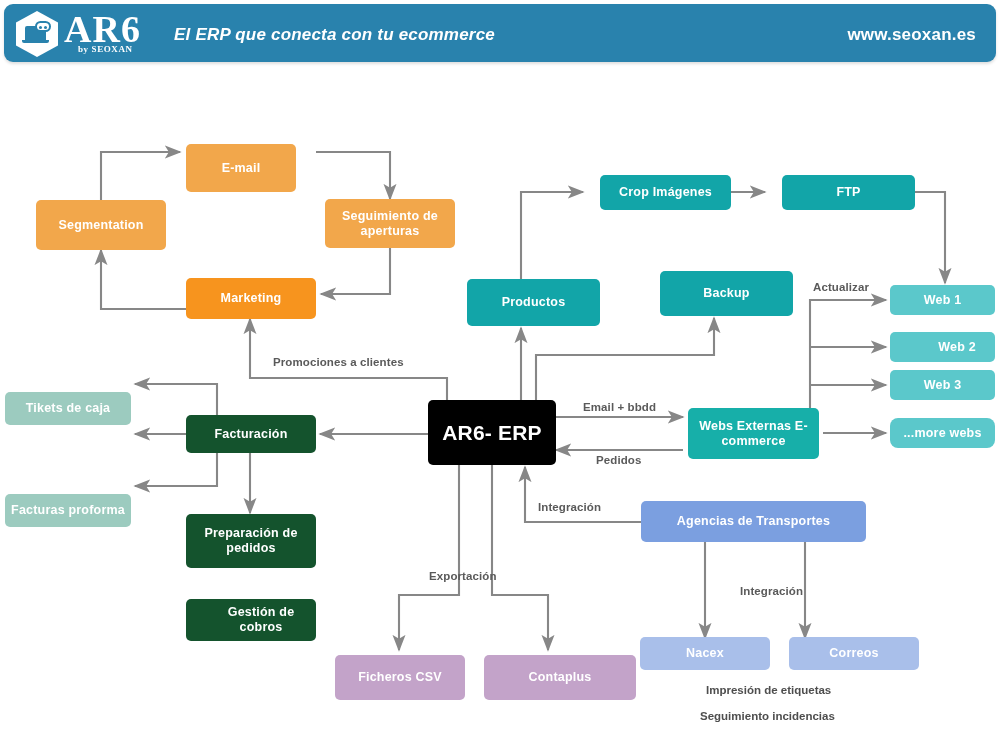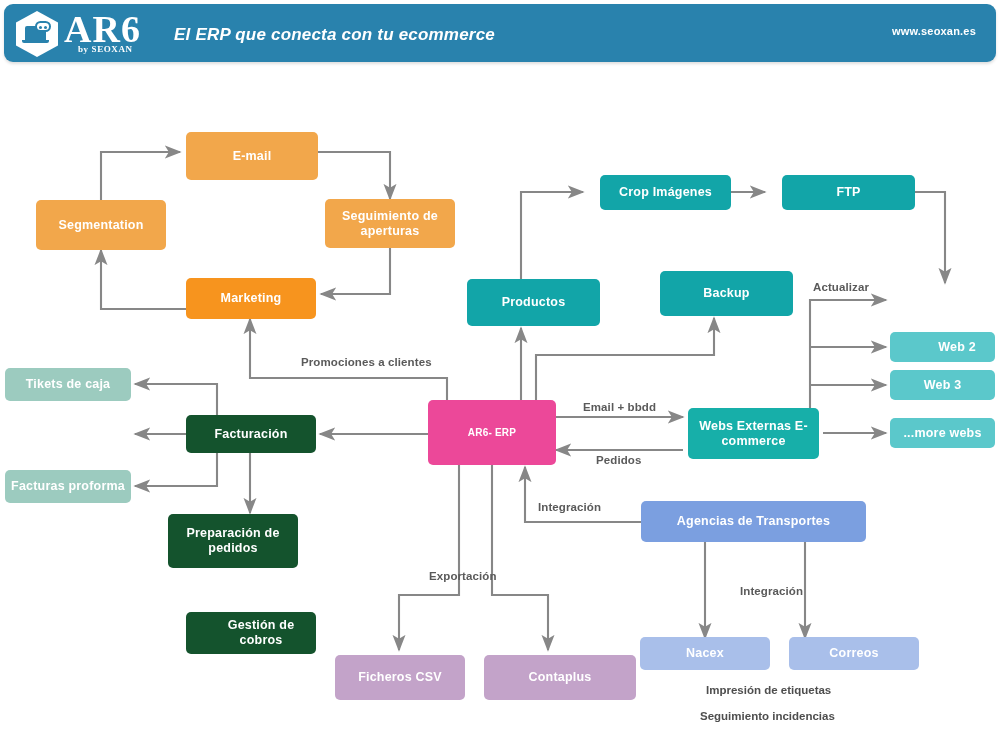--- a/index.html
+++ b/index.html
@@ -111,21 +111,21 @@
     font-size: 17px;
     font-weight: bold;
     font-style: italic;
     letter-spacing: 0.2px;
   }
   #header-url {
     position: absolute;
     right: 20px;
     top: 21px;
     color: #ffffff;
-    font-size: 11px;
+    font-size: 17px;
     font-weight: bold;
     letter-spacing: 0.2px;
   }
 
   
   #diagram {
     position: absolute;
     left: 0;
     top: 0;
     width: 1000px;
@@ -151,23 +151,23 @@
     text-align: center;
     line-height: 15px;
     box-sizing: border-box;
     letter-spacing: 0.2px;
   }
   .n-orange      { background: #F2A74B; }
   .n-orange-dark { background: #F7941E; justify-content: center; }
   .n-teal        { background: #12A5A8; margin-left: 12px; }
   .n-teal-light  { background: #5BC8CB; }
   .n-teal-mid    { background: #17AFA9; }
-  .n-blue        { background: #ec4899; font-size: 10px; }
+  .n-blue        { background: #000000; font-size: 21px; }
   .n-green       { background: #14532d; }
-  .n-green-light { background: #9CCBBF; }
+  .n-green-light { background: #9CCBBF; margin-top: 24px; }
   .n-purple      { background: #C3A3C9; }
   .n-indigo      { background: #7B9FE0; }
   .n-indigo-light{ background: #A9BFEA; }
 
   .edge-label {
     position: absolute;
     color: #5A5A5A;
     font-size: 11.5px;
     font-weight: bold;
     white-space: nowrap;
@@ -247,21 +247,21 @@
       <path d="M641,522 L525,522 L525,467"></path>
 
       <path d="M705,542 L705,574 L705,574 L705,574 L705,574 L705,574 L705,574 L705,574 L705,574 L705,574 L705,574 L705,574 L705,574 L705,574 L705,574 L705,574 L705,574 L705,574 L705,574 L705,574 L705,574 L705,574 L705,574 L705,574 L705,574 L705,574 L705,574 L705,574 L705,574 L705,574 L705,574 L705,574 L705,574 L705,574 L705,638"></path>
       <path d="M805,542 L805,638"></path>
     </g>
   </svg>
 
   <div class="node n-orange" style="left:36px; top:200px; width:130px; height:50px;">
     <span>Segmentation</span>
   </div>
-  <div class="node n-orange" style="left:186px; top:132px; width:132px; height:48px;">
+  <div class="node n-orange" style="left:186px; top:144px; width:110px; height:48px;">
     <span>E-mail</span>
   </div>
   <div class="node n-orange" style="left:325px; top:199px; width:130px; height:49px;">
     <span>Seguimiento de aperturas</span>
   </div>
   <div class="node n-orange-dark" style="left:186px; top:278px; width:130px; height:41px;">
     <span>Marketing</span>
   </div>
 
   <div class="node n-teal" style="left:588px; top:175px; width:131px; height:35px;">
@@ -270,72 +270,75 @@
   <div class="node n-teal" style="left:770px; top:175px; width:133px; height:35px;">
     <span>FTP</span>
   </div>
   <div class="node n-teal" style="left:455px; top:279px; width:133px; height:47px;">
     <span>Productos</span>
   </div>
   <div class="node n-teal" style="left:648px; top:271px; width:133px; height:45px;">
     <span>Backup</span>
   </div>
 
+  <div class="node n-teal-light" style="left:890px; top:285px; width:105px; height:30px;">
+    <span>Web 1</span>
+  </div>
   <div class="node n-teal-light" style="left:890px; top:332px; width:105px; height:30px;padding-left:29px;">
     <span>Web 2</span>
   </div>
   <div class="node n-teal-light" style="left:890px; top:370px; width:105px; height:30px;">
     <span>Web 3</span>
   </div>
-  <div class="node n-teal-light" style="left:890px; top:418px; width:105px; height:30px;">
+  <div class="node n-teal-light" style="left:890px; top:418px; width:105px; height:30px;border-radius:8px;">
     <span>...more webs</span>
   </div>
 
   <div class="node n-blue" style="left:428px; top:400px; width:128px; height:65px;">
     <span>AR6- ERP</span>
   </div>
 
   <div class="node n-teal-mid" style="left:688px; top:408px; width:131px; height:51px;">
     <span>Webs Externas E-commerce</span>
   </div>
 
   <div class="node n-green-light" style="left:5px; top:368px; width:126px; height:33px;">
     <span>Tikets de caja</span>
   </div>
   <div class="node n-green-light" style="left:5px; top:470px; width:126px; height:33px;">
     <span>Facturas proforma</span>
   </div>
   <div class="node n-green" style="left:186px; top:415px; width:130px; height:38px;">
     <span>Facturación</span>
   </div>
-  <div class="node n-green" style="left:168px; top:514px; width:130px; height:54px;">
+  <div class="node n-green" style="left:186px; top:514px; width:130px; height:54px;">
     <span>Preparación de pedidos</span>
   </div>
-  <div class="node n-green" style="left:186px; top:612px; width:130px; height:42px;padding-left:20px;">
+  <div class="node n-green" style="left:186px; top:599px; width:130px; height:42px;padding-left:20px;">
     <span>Gestión de cobros</span>
   </div>
 
   <div class="node n-purple" style="left:335px; top:655px; width:130px; height:45px;">
     <span>Ficheros CSV</span>
   </div>
   <div class="node n-purple" style="left:484px; top:655px; width:152px; height:45px;">
     <span>Contaplus</span>
   </div>
 
   <div class="node n-indigo" style="left:641px; top:501px; width:225px; height:41px;">
     <span>Agencias de Transportes</span>
   </div>
   <div class="node n-indigo-light" style="left:640px; top:637px; width:130px; height:33px;">
     <span>Nacex</span>
   </div>
   <div class="node n-indigo-light" style="left:789px; top:637px; width:130px; height:33px;">
     <span>Correos</span>
   </div>
 
-  <div class="edge-label" style="left:273px; top:356px;margin-left:28px;">Promociones a clientes</div>
+  <div class="edge-label" style="left:273px; top:356px;">Promociones a clientes</div>
   <div class="edge-label" style="left:583px; top:401px;">Email + bbdd</div>
   <div class="edge-label" style="left:596px; top:454px;">Pedidos</div>
   <div class="edge-label" style="left:813px; top:281px;">Actualizar</div>
   <div class="edge-label" style="left:538px; top:501px;">Integración</div>
   <div class="edge-label" style="left:429px; top:570px;">Exportación</div>
   <div class="edge-label" style="left:740px; top:585px;">Integración</div>
 
   <div class="note-text" style="left:706px; top:684px;">Impresión de etiquetas</div>
   <div class="note-text" style="left:700px; top:710px;">Seguimiento incidencias</div>
 

